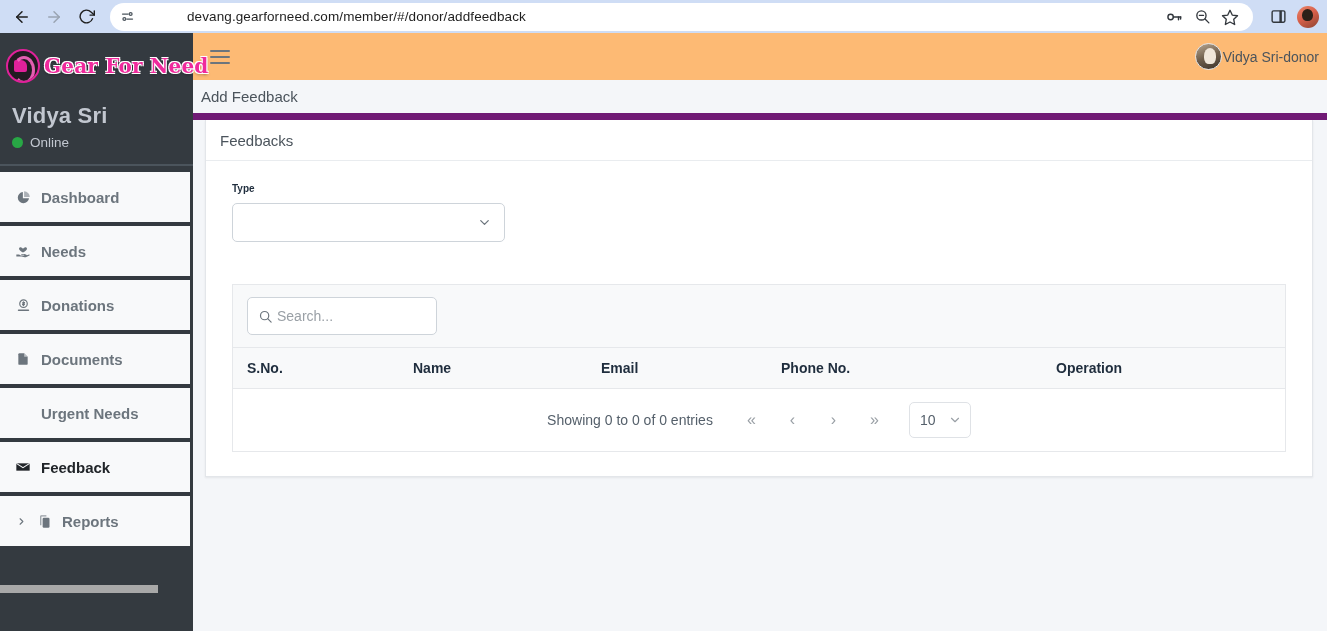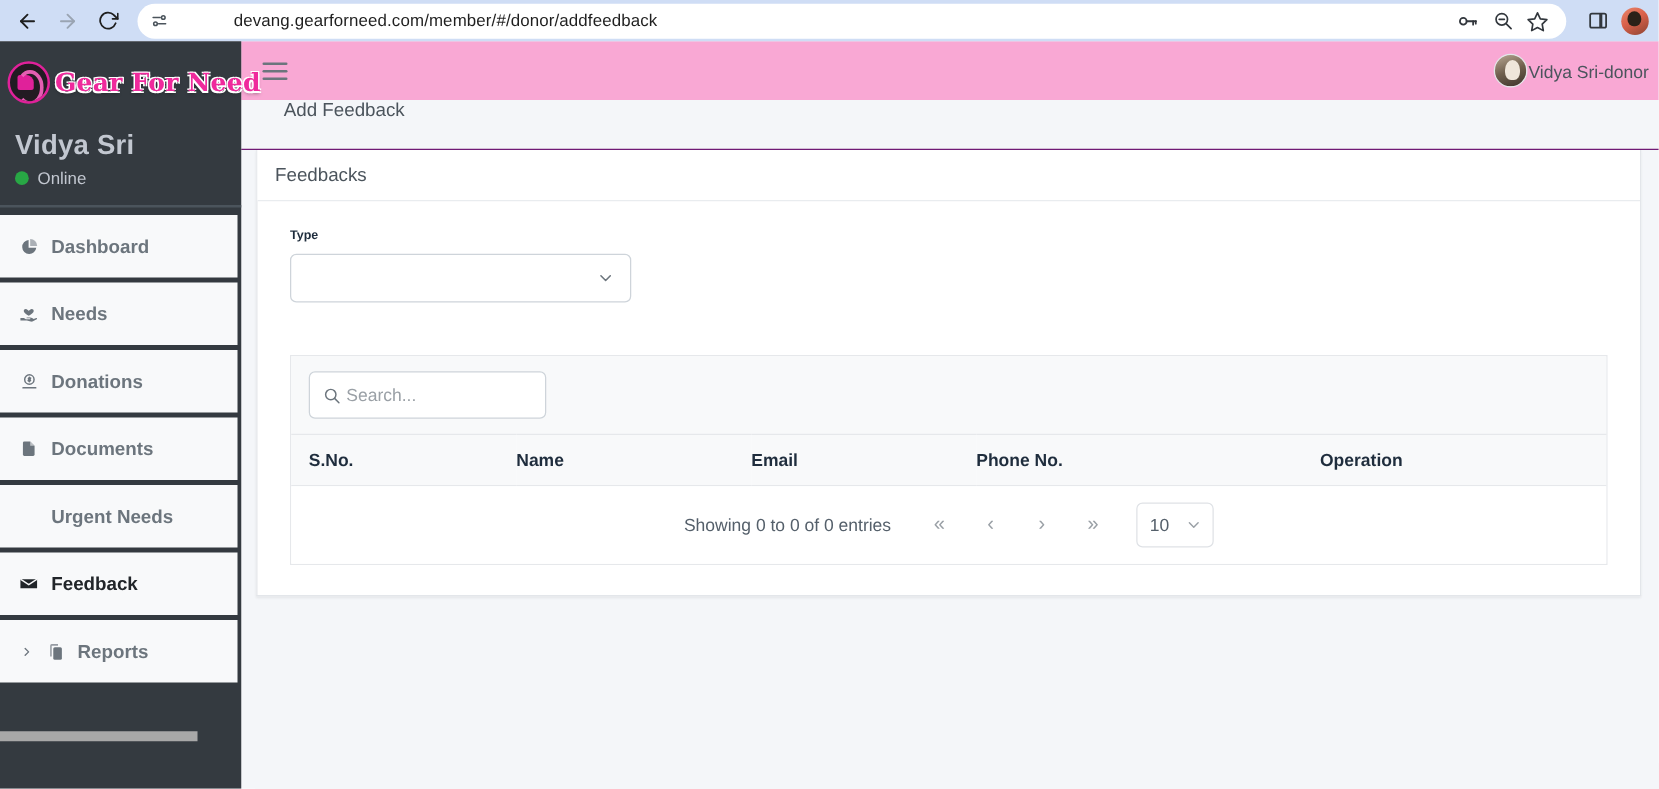--- a/index.html
+++ b/index.html
@@ -235,21 +235,21 @@
   
   .main {
     flex: 1;
     display: flex;
     flex-direction: column;
     min-width: 0;
     background: #f4f6f9;
   }
   .topbar {
     height: 47px;
-    background: #f9a8d4;
+    background: #fdba74;
     display: flex;
     align-items: center;
     padding: 0 8px 0 14px;
     flex: none;
   }
   .hamburger {
     width: 26px; height: 26px;
     display: flex; flex-direction: column;
     justify-content: center;
     gap: 4px;
@@ -285,22 +285,23 @@
     border-radius: 50% 50% 40% 40%;
   }
   .topbar-username {
     font-size: 14px;
     color: #4b545c;
   }
   .breadcrumb-bar {
     height: 40px;
     background: #f4f6f9;
     display: flex;
-    padding-left: 34px;
-    border-bottom: 1px solid #701a75;
+    align-items: center;
+    padding-left: 8px;
+    border-bottom: 7px solid #701a75;
     flex: none;
   }
   .breadcrumb-title {
     font-size: 15px;
     color: #4b545c;
   }
   .content {
     flex: 1;
     padding: 0;
     min-height: 0;

